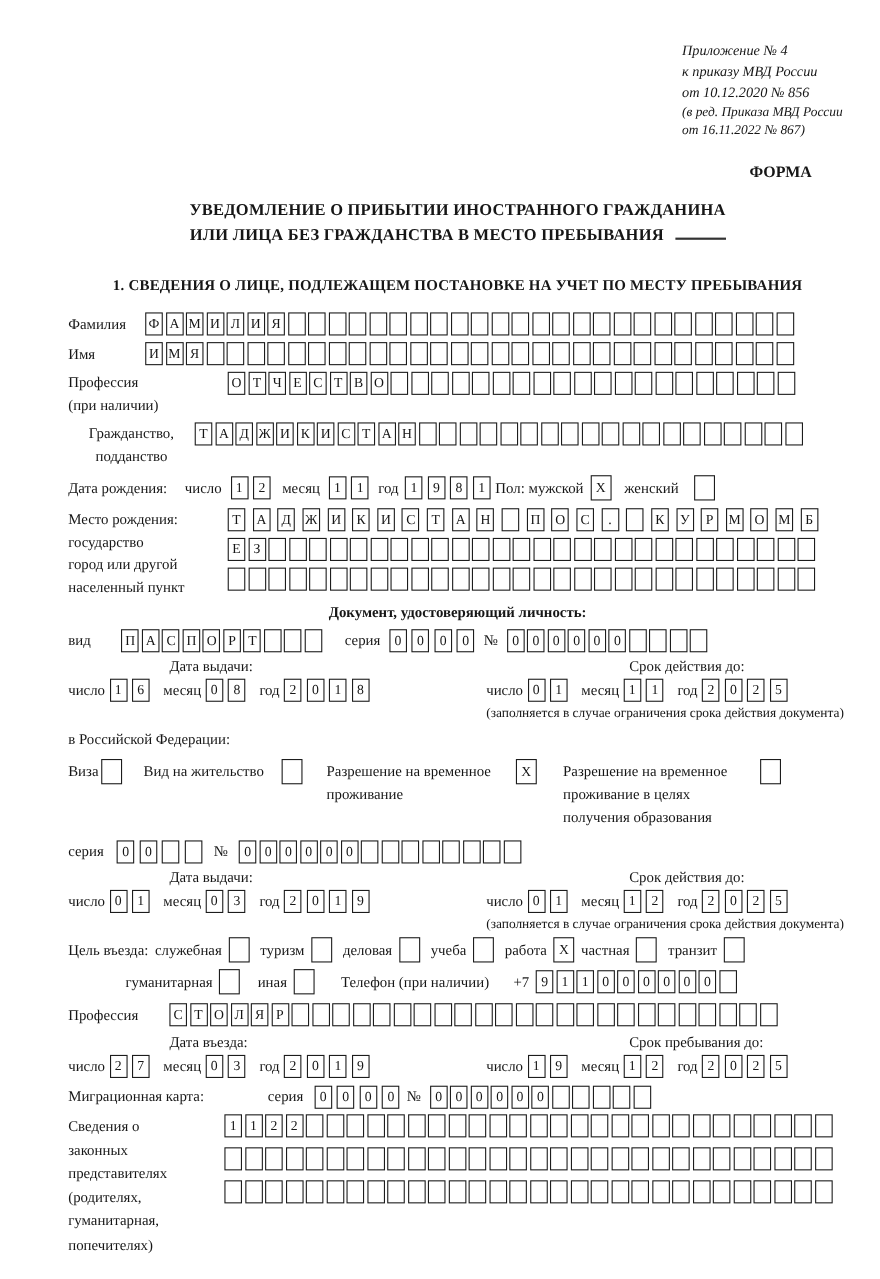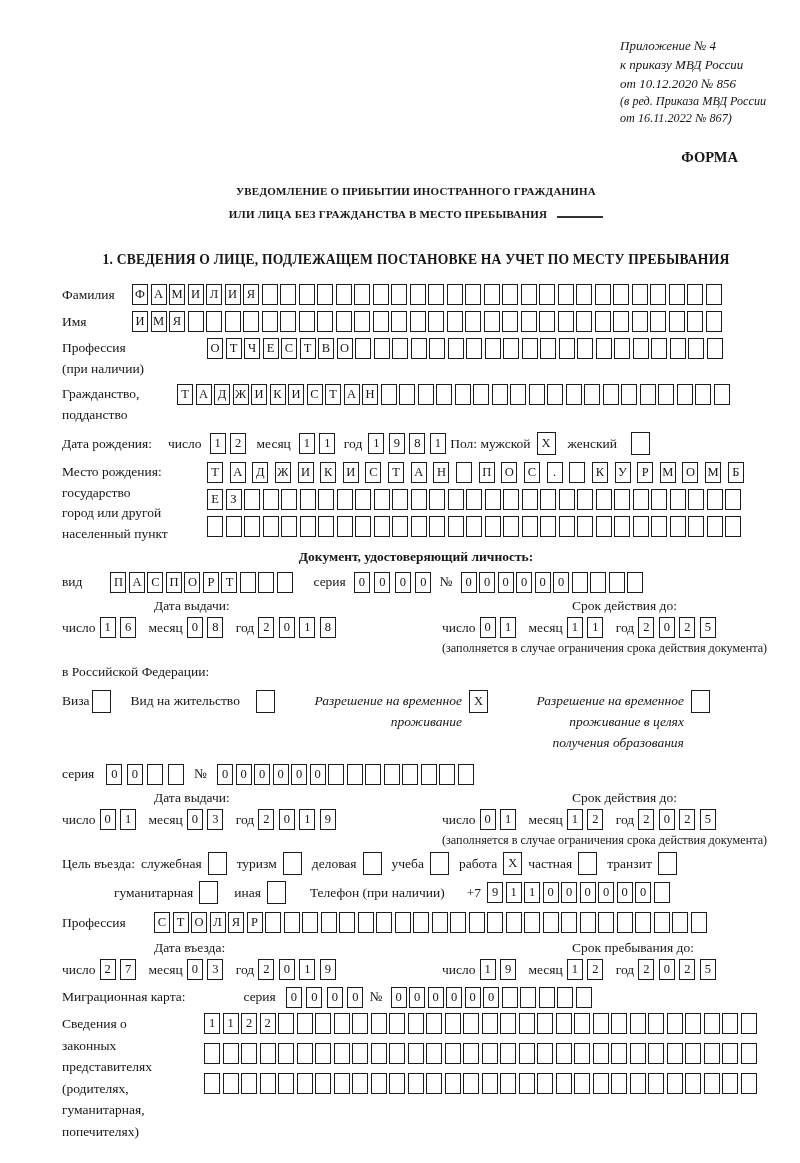--- a/index.html
+++ b/index.html
@@ -6,28 +6,28 @@
   body{width:800px;height:1163px;overflow:hidden;font-family:"Liberation Serif",serif;color:#161616;}
   .page{padding:36px 30px 0 62px;box-sizing:border-box;position:relative;}
 
   
   .appendix{margin-left:558px;font-size:13px;line-height:19px;font-style:italic;}
   .appendix .rev{font-size:12.2px;line-height:17px;}
   .appendix .rev:first-of-type{margin-top:4px;}
   .forma{font-weight:bold;font-size:14.5px;text-align:right;padding-right:32px;margin-top:22px;}
 
   
-  .title{margin-top:14px;text-align:center;font-weight:bold;font-size:11px;line-height:23px;letter-spacing:.2px;}
+  .title{margin-top:14px;text-align:center;font-weight:bold;font-size:15px;line-height:23px;letter-spacing:.2px;}
   .blank-line{display:inline-block;width:46px;border-bottom:2.2px solid #333;height:12px;margin-left:10px;}
   .section-heading{margin-top:26px;margin-bottom:16px;text-align:center;font-weight:bold;font-size:13.6px;letter-spacing:.2px;}
 
   
   .row{display:flex;align-items:flex-start;margin-bottom:5px;}
   .flabel{font-size:13.5px;line-height:22px;flex:none;}
-  .w70{width:70px;}  .w145{width:145px;} .w115{width:115px;}
+  .w70{width:70px;}  .w145{width:145px;} .w115{width:115px;text-align:center;}
   .stack{flex:none;font-size:13.5px;line-height:20.5px;}
 
   
   .cells{display:flex;flex:none;}
   .cell{box-sizing:border-box;width:16px;height:21px;border:1.7px solid #1c1c1c;display:inline-flex;align-items:center;justify-content:center;font-size:12.5px;margin-right:2.5px;flex:none;background:#fff;}
   .date-cells .cell{margin-right:4.5px;}
   .checkbox .cell{width:19px;height:23px;margin-right:0;}
   .cells.spread{width:537px;justify-content:space-between;}
   .cells.spread .cell{margin-right:0;}
 
@@ -39,21 +39,21 @@
   .dates-col.right .dates-caption{padding-left:130px;}
   .dates-row{display:flex;align-items:center;margin-top:3px;font-size:13.5px;}
   .dates-row .dlabel{margin-right:4px;flex:none;}
   .dates-row .dlabel + .cells{margin-right:8px;}
   .note{font-size:12.2px;text-align:left;margin-top:3px;}
 
   
   .opt{display:flex;align-items:flex-start;}
   .opt > span:first-child{margin-right:7px;}
   .opt-label{font-size:13.5px;line-height:21px;}
-  .opt-center{text-align:right;font-style:italic;}
+  .opt-center{text-align:left;}
   .w165{width:165px;} .w172{width:172px;}
   .options-row{display:flex;align-items:flex-start;margin-top:6px;margin-bottom:8px;}
   .options-row .opt{margin-right:14px;}
   .inline-row{display:flex;align-items:center;font-size:13.5px;margin-bottom:6px;}
   .inline-row .lbl{margin-right:6px;flex:none;}
 
   .doc-heading{text-align:center;font-weight:bold;font-size:13.5px;margin:4px 0 6px 0;}
   .plain-line{font-size:13.5px;line-height:24px;}
 
   

